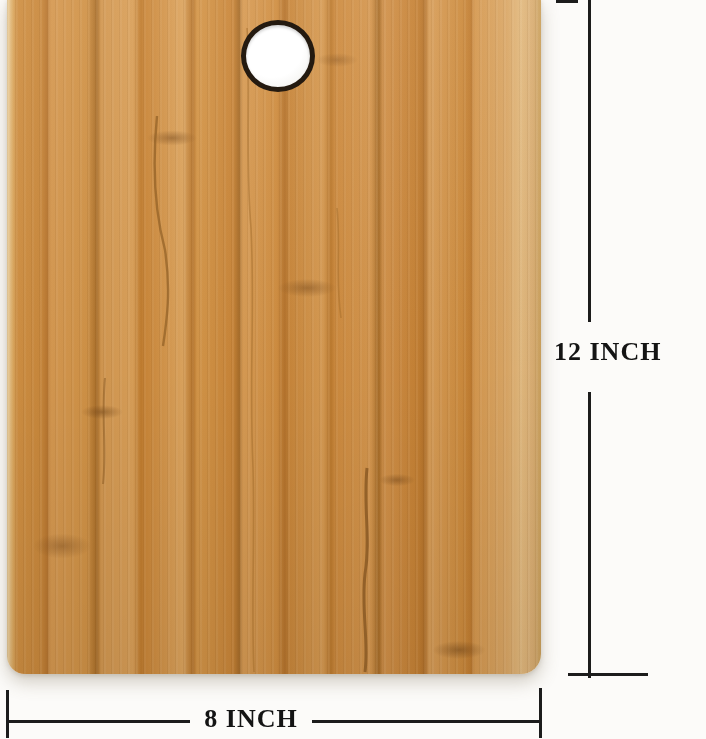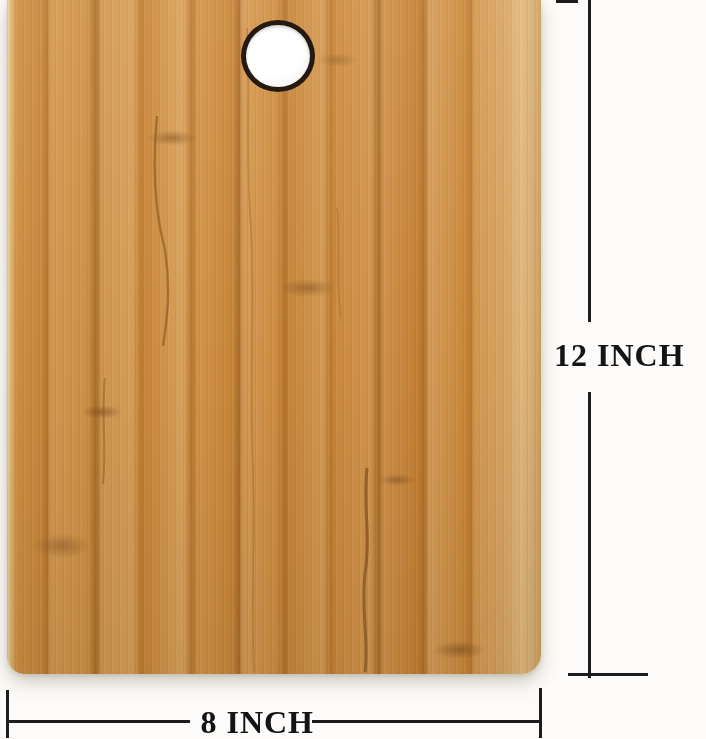--- a/index.html
+++ b/index.html
@@ -81,27 +81,27 @@
 
   .hline-left   { left: 7px;   top: 720px; width: 183px; height: 3px; }
   .hline-right  { left: 312px; top: 720px; width: 229px; height: 3px; }
   .htick-left   { left: 6px;   top: 690px; width: 3px;   height: 48px; }
   .htick-right  { left: 539px; top: 688px; width: 3px;   height: 50px; }
 
   .dim-label {
     position: absolute;
     color: var(--label_color, #141414);
     font-weight: 700;
-    font-size: 32px;
+    font-size: 26px;
     letter-spacing: 1px;
     white-space: nowrap;
     line-height: 1;
   }
   .height-label { left: 554px; top: 339px; }
-  .width-label  { left: 188px; top: 706px; width: 126px; text-align: right; }
+  .width-label  { left: 188px; top: 706px; width: 126px; text-align: center; }
 </style>
 </head>
 <body>
 
 <div class="canvas">
 
   <div class="board">
     <svg class="seams" viewBox="0 0 534 676" aria-hidden="true">
       <path d="M150,118 C144,180 150,222 158,252 C164,292 160,322 156,348" fill="none" stroke="#8a5a22" stroke-width="2.4" opacity="0.65"></path>
       <path d="M360,470 C356,510 364,540 358,576 C354,612 362,644 358,674" fill="none" stroke="#7c4e1c" stroke-width="3" opacity="0.7"></path>

